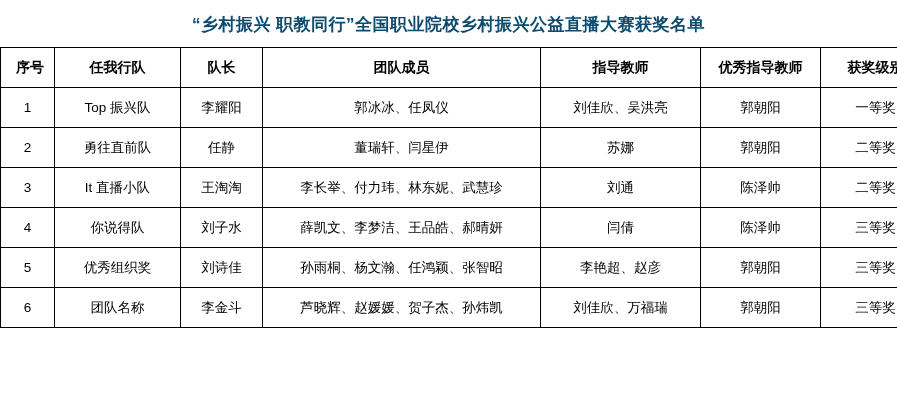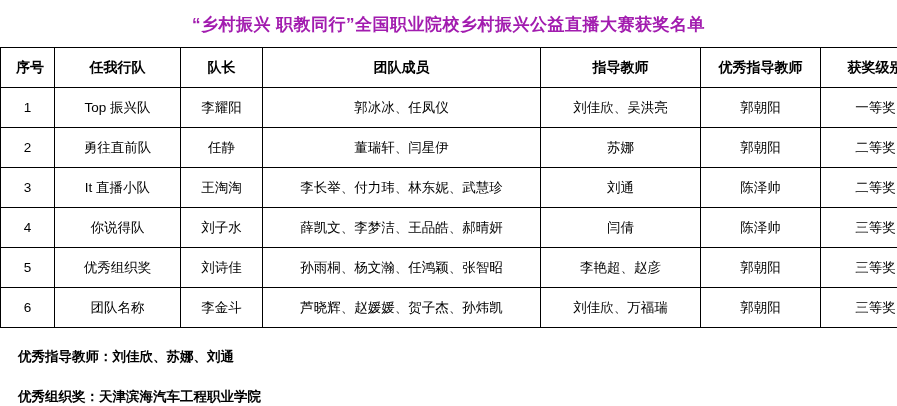--- a/index.html
+++ b/index.html
@@ -20,21 +20,21 @@
     height: 406px;
     box-sizing: border-box;
   }
   .doc-title {
     text-align: center;
     font-size: 17px;
     font-weight: bold;
     letter-spacing: 0.5px;
     padding-top: 13px;
     padding-bottom: 11px;
-    color: #a21caf;
+    color: #0c4a6e;
   }
   table.award-table {
     border-collapse: collapse;
     width: 880px;
     margin: 0 auto;
     table-layout: fixed;
   }
   table.award-table th,
   table.award-table td {
     border: 1px solid #000000;
@@ -150,22 +150,14 @@
         <td>团队名称</td>
         <td>李金斗</td>
         <td>芦晓辉、赵媛媛、贺子杰、孙炜凯</td>
         <td>刘佳欣、万福瑞</td>
         <td>郭朝阳</td>
         <td>三等奖</td>
       </tr>
     </tbody>
   </table>
 
-  <div class="footnotes">
-    <div class="footnote">
-      <span class="fn-label">优秀指导教师：</span><span class="fn-value">刘佳欣、苏娜、刘通</span>
-    </div>
-    <div class="footnote">
-      <span class="fn-label">优秀组织奖：</span><span class="fn-value">天津滨海汽车工程职业学院</span>
-    </div>
-  </div>
 
 </div>
 
 </body></html>

